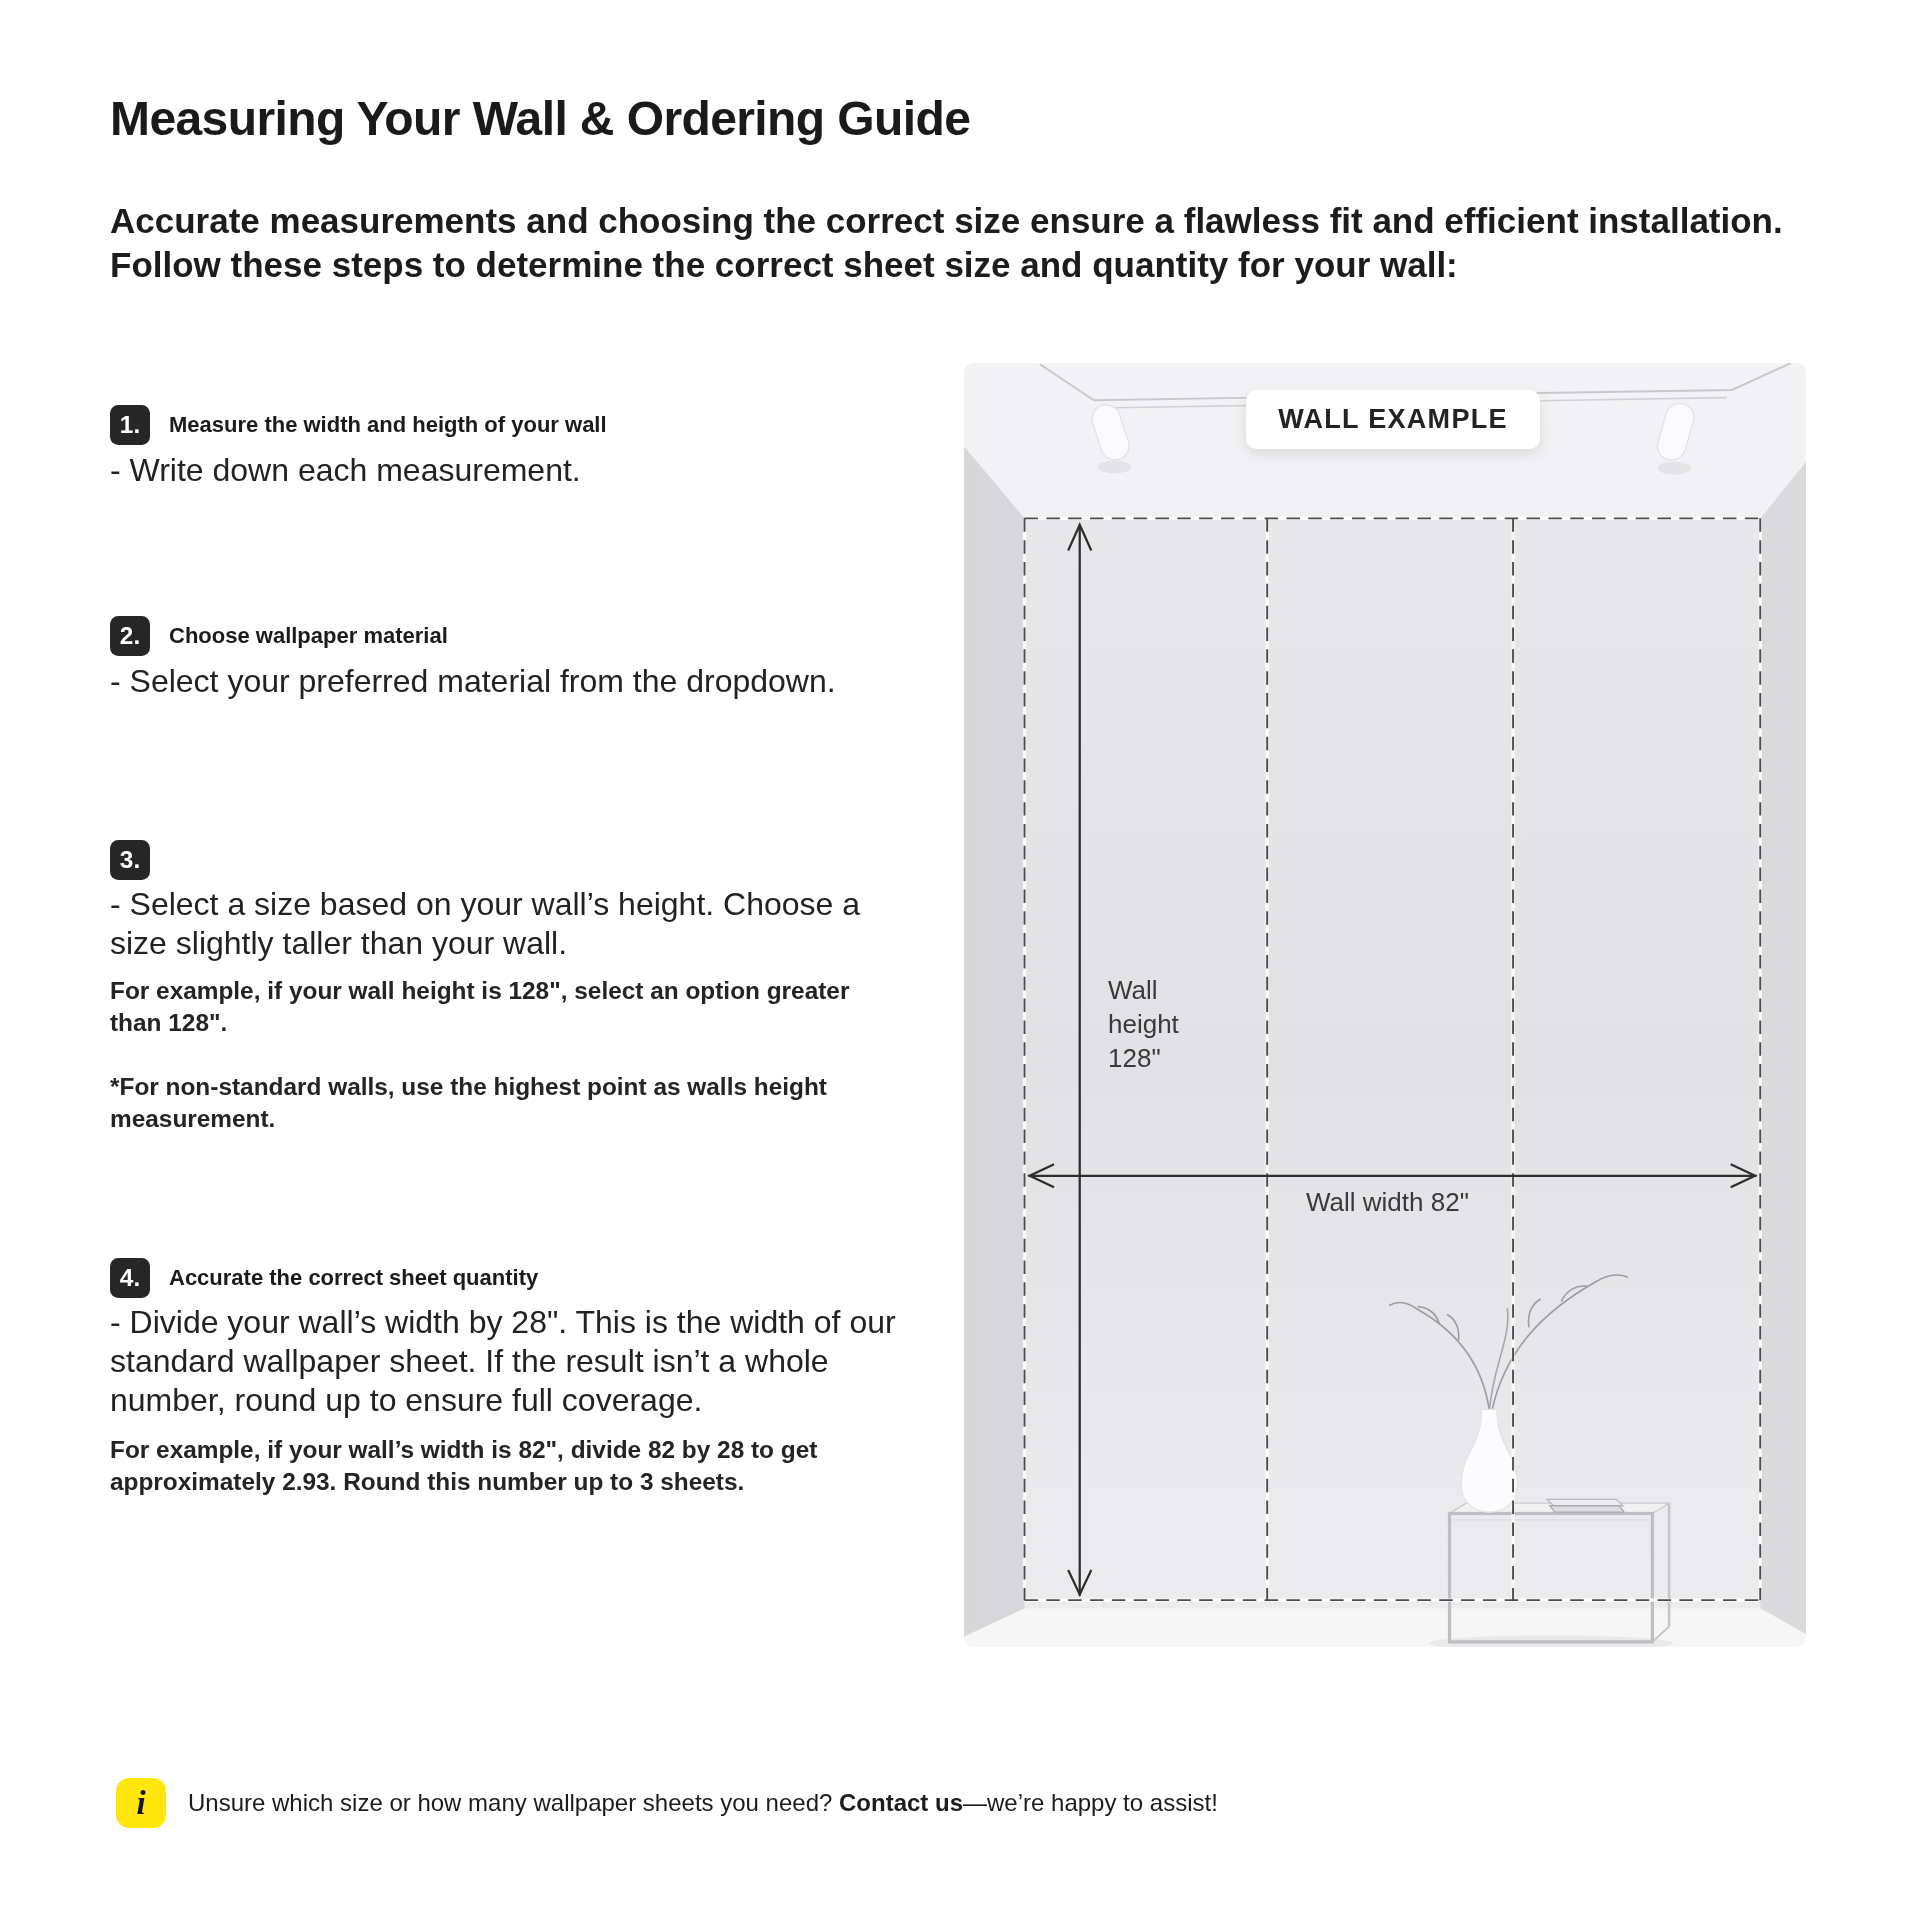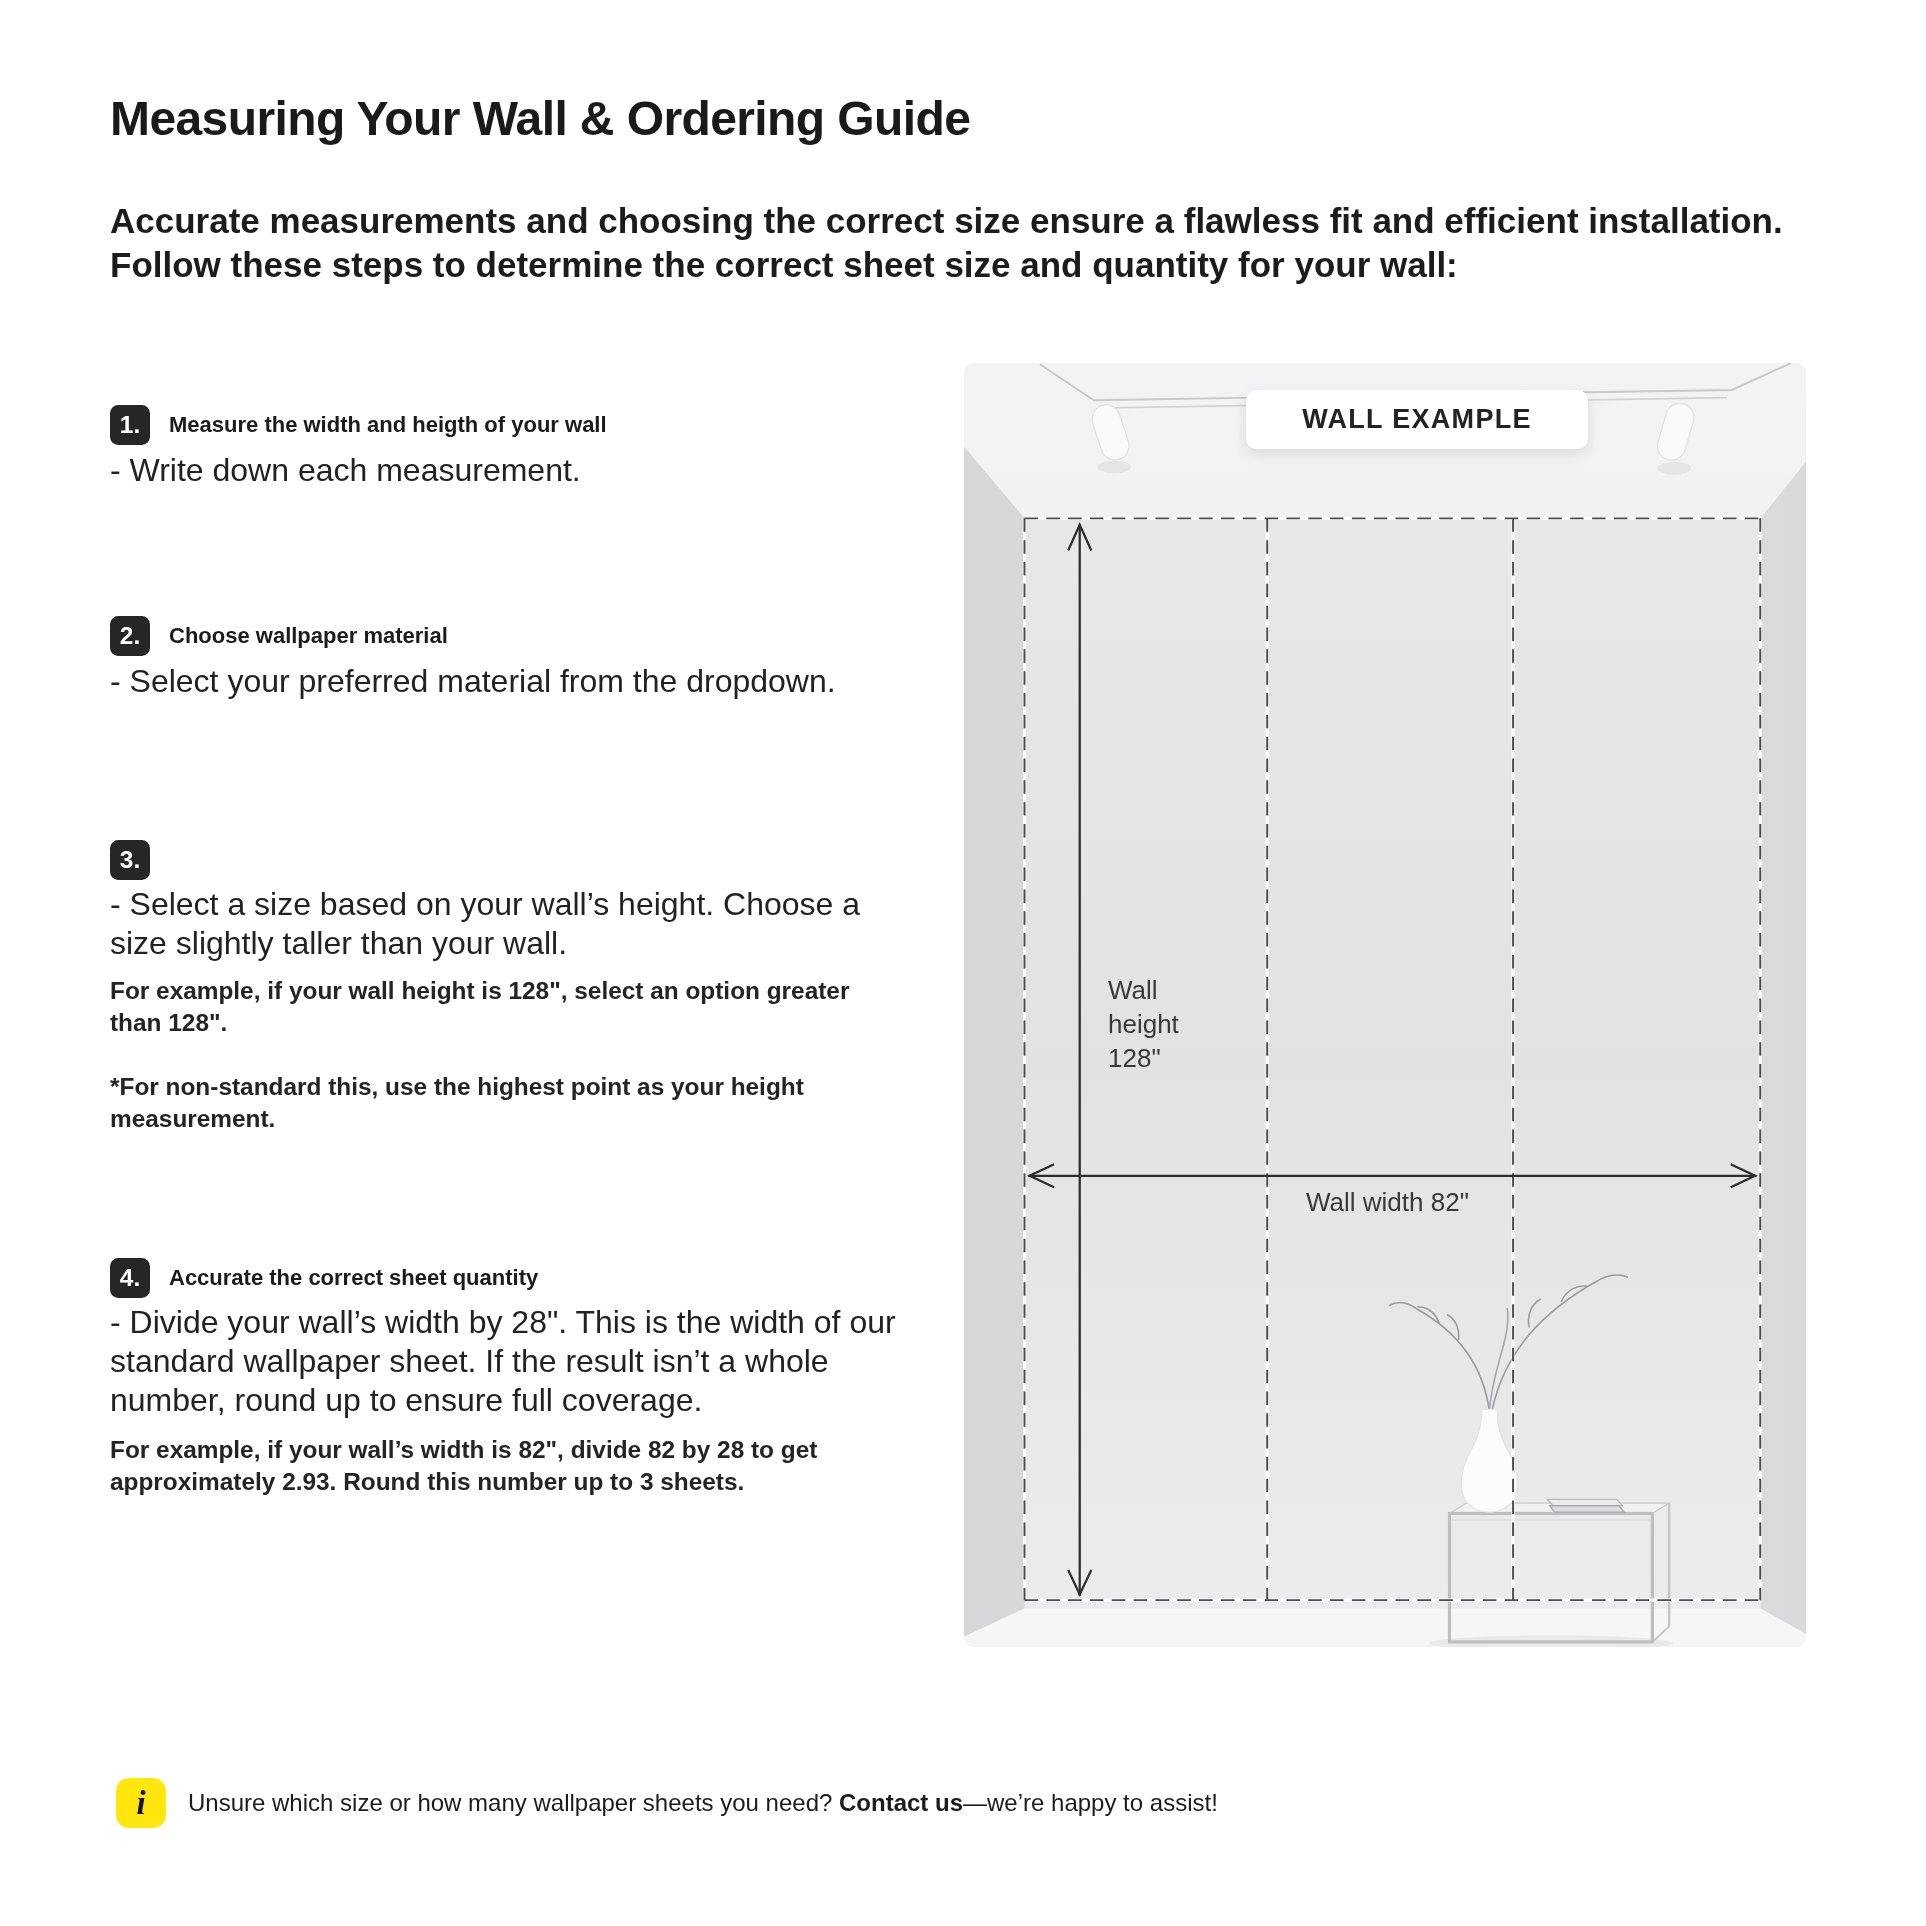--- a/index.html
+++ b/index.html
@@ -42,21 +42,21 @@
   .sidewall-right{
     background:linear-gradient(270deg,#dadadc 0%,#e3e3e5 100%);
     clip-path:polygon(100% 7.7%,94.6% 12.1%,94.6% 97%,100% 99%);
   }
   .floor{
     background:linear-gradient(180deg,#f2f2f4 0%,#f6f6f7 100%);
     clip-path:polygon(0 99.2%,7.2% 97%,94.6% 97%,100% 99%,100% 100%,0 100%);
   }
   .diagram-svg{position:absolute;left:0;top:0;width:842px;height:1284px;}
   .wall-badge{
-    position:absolute;left:282px;top:27px;width:342px;height:59px;background:#ffffff;border-radius:10.3px;
+    position:absolute;left:282px;top:27px;width:294px;height:59px;background:#ffffff;border-radius:10.3px;
     box-shadow:0 5.1px 14px rgba(0,0,0,0.10);display:flex;align-items:center;justify-content:center;
     font-size:27px;font-weight:700;letter-spacing:1.3px;color:#232323;
   }
   .h-label{position:absolute;left:128px;top:610px;font-size:26px;line-height:34px;color:#39393c;}
   .w-label{position:absolute;left:342px;top:824px;font-size:26px;color:#39393c;white-space:nowrap;}
 
   
   .footer{left:116px;top:1778px;display:flex;align-items:flex-start;}
   .info-icon{
     width:50px;height:50px;border-radius:13px;background:#ffe70d;flex:0 0 auto;
@@ -91,21 +91,21 @@
 
 <section class="abs step" style="top:840px">
   <div class="step-head">
     <div class="num-badge">3.</div>
   </div>
 </section>
 <p class="abs step-body lines" style="top:885px">- Select a size based on your wall’s height. Choose a
 size slightly taller than your wall.</p>
 <p class="abs step-note lines" style="top:975px">For example, if your wall height is 128", select an option greater
 than 128".</p>
-<p class="abs step-note lines" style="top:1071px">*For non-standard this, use the highest point as your height
+<p class="abs step-note lines" style="top:1071px">*For non-standard walls, use the highest point as walls height
 measurement.</p>
 
 <section class="abs step" style="top:1258px">
   <div class="step-head">
     <div class="num-badge">4.</div>
     <h2 class="step-title">Accurate the correct sheet quantity</h2>
   </div>
 </section>
 <p class="abs step-body lines" style="top:1303px">- Divide your wall’s width by 28". This is the width of our
 standard wallpaper sheet. If the result isn’t a whole

